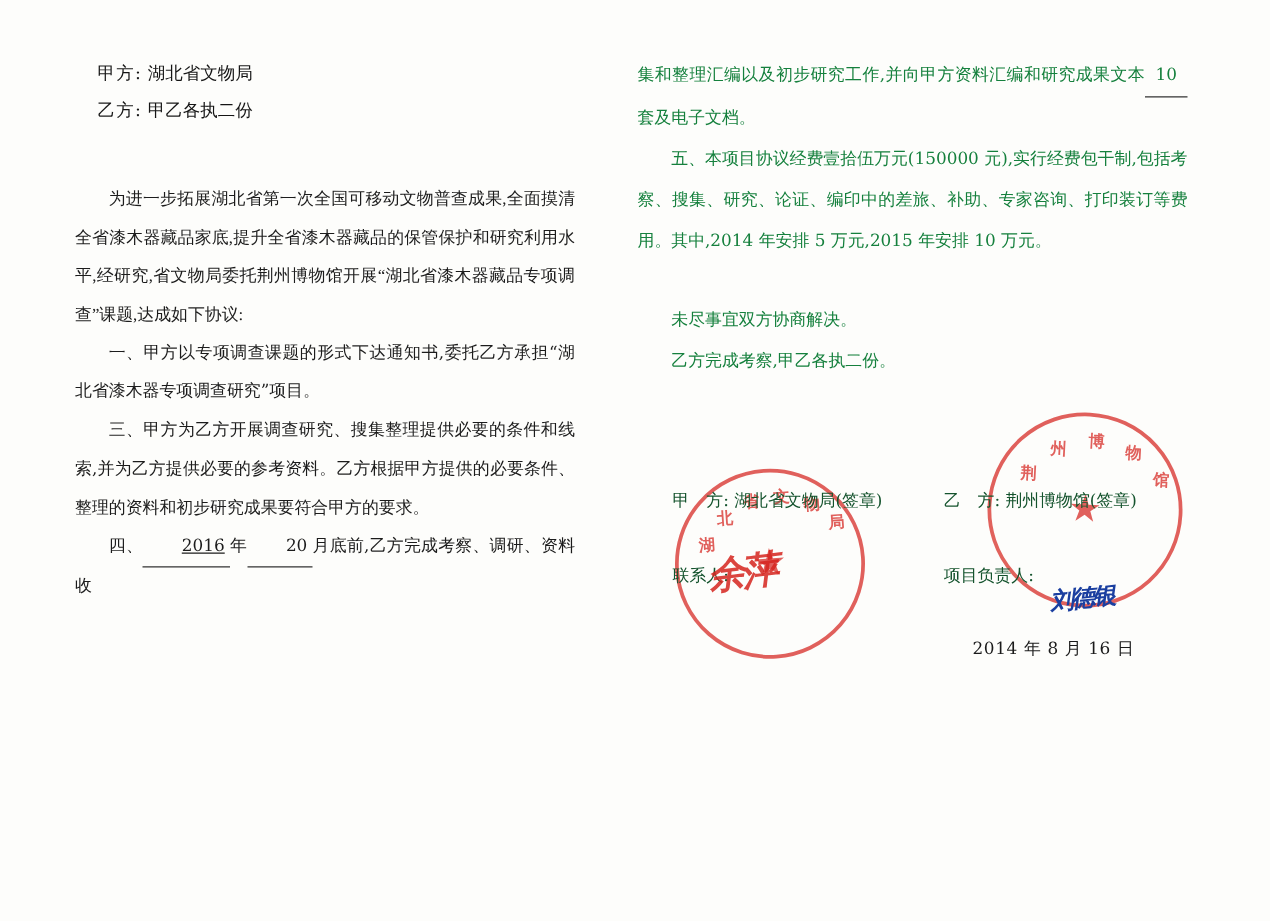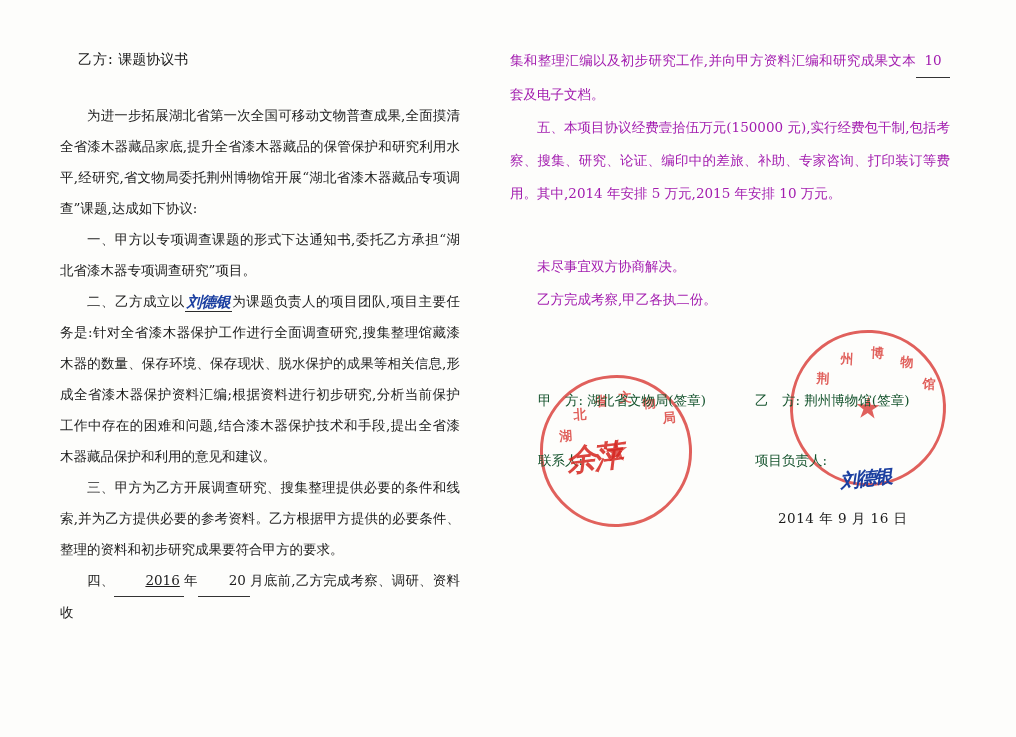--- a/index.html
+++ b/index.html
@@ -54,21 +54,21 @@
     letter-spacing: 1px;
   }
   .body-p {
     font-size: 13.5px;
     line-height: 31px;
     text-align: justify;
     text-indent: 2em;
     color: #1c1c1c;
     margin: 0;
   }
-  .gap-top { margin-top: 26px; }
+  .gap-top { margin-top: 39px; font-family: Liberation Serif, serif; }
   .blank {
     display: inline-block;
     min-width: 46px;
     border-bottom: 1px solid #333;
     text-align: center;
     padding: 0 4px;
   }
   .blank.narrow { min-width: 26px; }
   .blank.wide { min-width: 60px; text-decoration: underline; }
 
@@ -86,21 +86,21 @@
   .hand-under {
     border-bottom: 1px solid #2b2b2b;
     padding: 0 2px;
   }
 
   
   .r-p {
     font-size: 13.5px;
     line-height: 33px;
     text-align: justify;
-    color: #a21caf;
+    color: #15803d;
     margin: 0;
   }
   .r-p.indent { text-indent: 2em; }
   .sig-area {
     position: absolute;
     left: 510px;
     top: 370px;
     width: 440px;
     height: 200px;
   }
@@ -188,48 +188,49 @@
 </style>
 </head>
 <body>
 
 <div class="page">
 
   <div class="col-left">
 
 
     <div class="party-line">
+      <span class="label">甲方:</span>
+      <span>湖北省文物局</span>
+    </div>
+    <div class="party-line">
       <span class="label">乙方:</span>
-      <span>课题协议书</span>
+      <span>甲乙各执二份</span>
     </div>
 
     <p class="body-p gap-top">为进一步拓展湖北省第一次全国可移动文物普查成果,全面摸清全省漆木器藏品家底,提升全省漆木器藏品的保管保护和研究利用水平,经研究,省文物局委托荆州博物馆开展“湖北省漆木器藏品专项调查”课题,达成如下协议:</p>
 
     <p class="body-p">一、甲方以专项调查课题的形式下达通知书,委托乙方承担“湖北省漆木器专项调查研究”项目。</p>
 
-    <p class="body-p">
-      <span>二、乙方成立以</span><span class="hand hand-under">刘德银</span><span>为课题负责人的项目团队,项目主要任务是:针对全省漆木器保护工作进行全面调查研究,搜集整理馆藏漆木器的数量、保存环境、保存现状、脱水保护的成果等相关信息,形成全省漆木器保护资料汇编;根据资料进行初步研究,分析当前保护工作中存在的困难和问题,结合漆木器保护技术和手段,提出全省漆木器藏品保护和利用的意见和建议。</span>
-    </p>
 
     <p class="body-p">三、甲方为乙方开展调查研究、搜集整理提供必要的条件和线索,并为乙方提供必要的参考资料。乙方根据甲方提供的必要条件、整理的资料和初步研究成果要符合甲方的要求。</p>
 
     <p class="body-p">
       <span>四、</span><span class="blank wide">2016</span><span>年</span><span class="blank narrow">20</span><span>月底前,乙方完成考察、调研、资料收</span>
     </p>
   </div>
 
   <div class="col-right">
 
     <p class="r-p">
       <span>集和整理汇编以及初步研究工作,并向甲方资料汇编和研究成果文本</span><span class="blank narrow">10</span><span>套及电子文档。</span>
     </p>
 
     <p class="r-p indent">五、本项目协议经费壹拾伍万元(150000 元),实行经费包干制,包括考察、搜集、研究、论证、编印中的差旅、补助、专家咨询、打印装订等费用。其中,2014 年安排 5 万元,2015 年安排 10 万元。</p>
 
-    <p class="r-p indent" style="margin-top:40px">未尽事宜双方协商解决。</p>
+    <p class="r-p indent" style="margin-top:30px">未尽事宜双方协商解决。</p>
     <p class="r-p indent">乙方完成考察,甲乙各执二份。</p>
   </div>
 
   <div class="seal seal-left">
     <div class="arc-text">
       <span style="transform: rotate(-64deg) translate(0,-62px) rotate(64deg)">湖</span>
       <span style="transform: rotate(-40deg) translate(0,-62px) rotate(40deg)">北</span>
       <span style="transform: rotate(-17deg) translate(0,-62px) rotate(17deg)">省</span>
       <span style="transform: rotate(6deg) translate(0,-62px) rotate(-6deg)">文</span>
       <span style="transform: rotate(29deg) translate(0,-62px) rotate(-29deg)">物</span>
@@ -259,20 +260,20 @@
       <span>荆州博物馆(签章)</span>
     </div>
 
     <div class="sig-row contact-a">
       <span>联系人:</span>
     </div>
     <div class="sig-row contact-b">
       <span>项目负责人:</span>
     </div>
 
-    <div class="date-line">2014 年 9 月 16 日</div>
+    <div class="date-line">2014 年 8 月 16 日</div>
 
     <div class="sig-hand hand-2">刘德银</div>
   </div>
 
   <div class="seal-scrawl scrawl-left">余萍</div>
 
 </div>
 
 </body></html>

